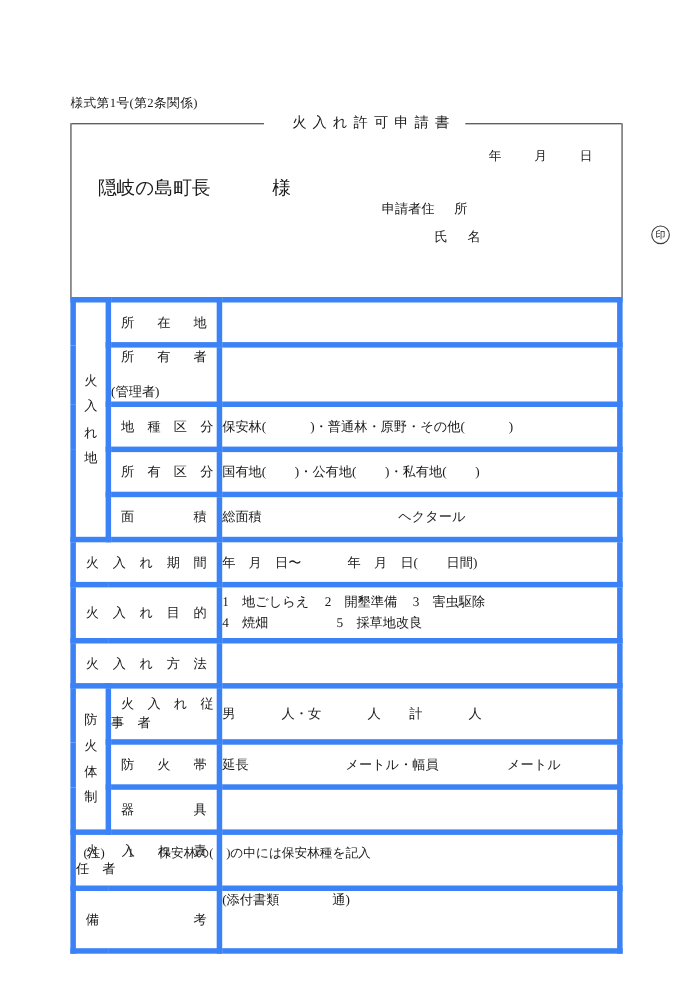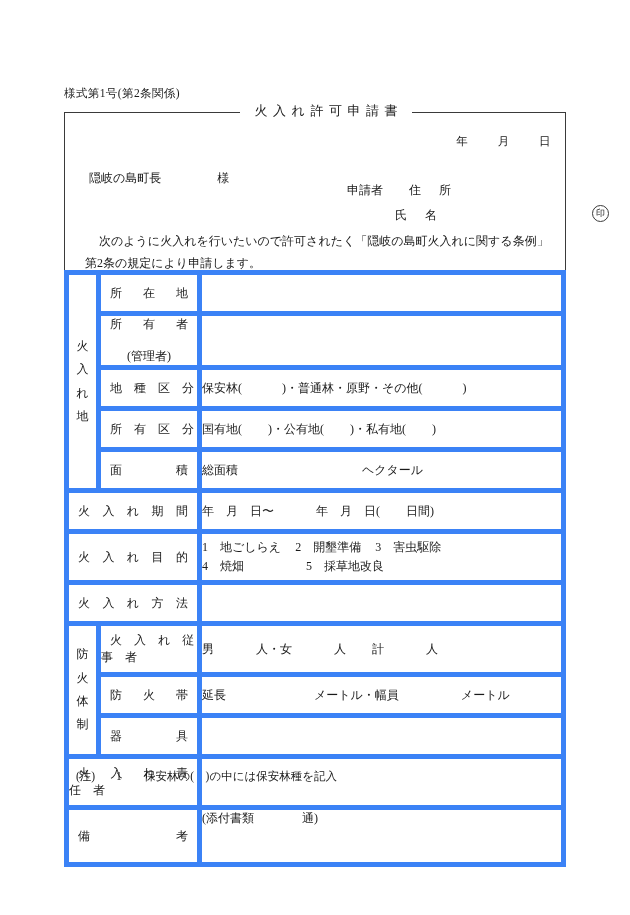--- a/index.html
+++ b/index.html
@@ -48,61 +48,60 @@
     position: absolute;
     top: 0;
     height: 0;
     border-top: 1px solid #3a3a3a;
   }
   .title-rule.left  { left: 0;    width: 175px; }
   .title-rule.right { right: 0;   width: 155px; }
 
   .doc-title {
     position: absolute;
-    left: 175px;
+    left: 186px;
     top: -10px;
     width: 172px;
     text-align: center;
     font-size: 13px;
     letter-spacing: 5.5px;
     text-indent: 5.5px;
     white-space: nowrap;
     background: #ffffff;
   }
 
   .date-line {
     position: absolute;
-    right: 14px;
+    right: 26px;
     top: 22px;
     font-size: 11.5px;
     letter-spacing: 0.5px;
     white-space: nowrap;
   }
   .date-line span { margin-left: 26px; }
   .date-line span:first-child { margin-left: 0; }
 
   .addressee {
     position: absolute;
     left: 24px;
     top: 47px;
-    font-size: 12px;
-    white-space: nowrap;
-    margin-top: 11px;
+    font-size: 17px;
+    white-space: nowrap;
   }
   .addressee .sama { margin-left: 56px; }
 
   .applicant {
     position: absolute;
     left: 282px;
     top: 70px;
     font-size: 12px;
     white-space: nowrap;
   }
   .applicant .word { letter-spacing: 3px; }
-  .applicant .label { margin-right: 26px; }
+  .applicant .label { margin-right: 0; }
 
   .name-row {
     position: absolute;
     left: 330px;
     top: 95px;
     font-size: 12px;
     white-space: nowrap;
   }
   .name-row .word { letter-spacing: 3px; }
   .seal {
@@ -163,21 +162,21 @@
     white-space: nowrap;
   }
   .hlabel .spread {
     display: block;
     text-align: justify;
     text-align-last: justify;
     padding: 0 9px;
   }
   .hlabel .sub {
     display: block;
-    text-align: center;
+    text-align: left;
     margin-top: 15px;
   }
   .hlabel .two-line {
     display: block;
     text-align: left;
   }
 
   .cell-value {
     padding: 7px 10px;
     font-size: 12px;
@@ -238,21 +237,20 @@
 
     <div class="applicant">
       <span class="label">申請者</span><span class="word">住　所</span>
     </div>
 
     <div class="name-row">
       <span class="word">氏　名</span>
       <span class="seal">印</span>
     </div>
 
-    <div class="intro">次のように火入れを行いたいので許可されたく「隠岐の島町火入れに関する条例」第2条の規定により申請します。</div>
   </div>
 
   <table class="form-table">
     <colgroup>
       <col class="c-narrow">
       <col class="c-label">
       <col>
     </colgroup>
     <tbody>
       <tr>

